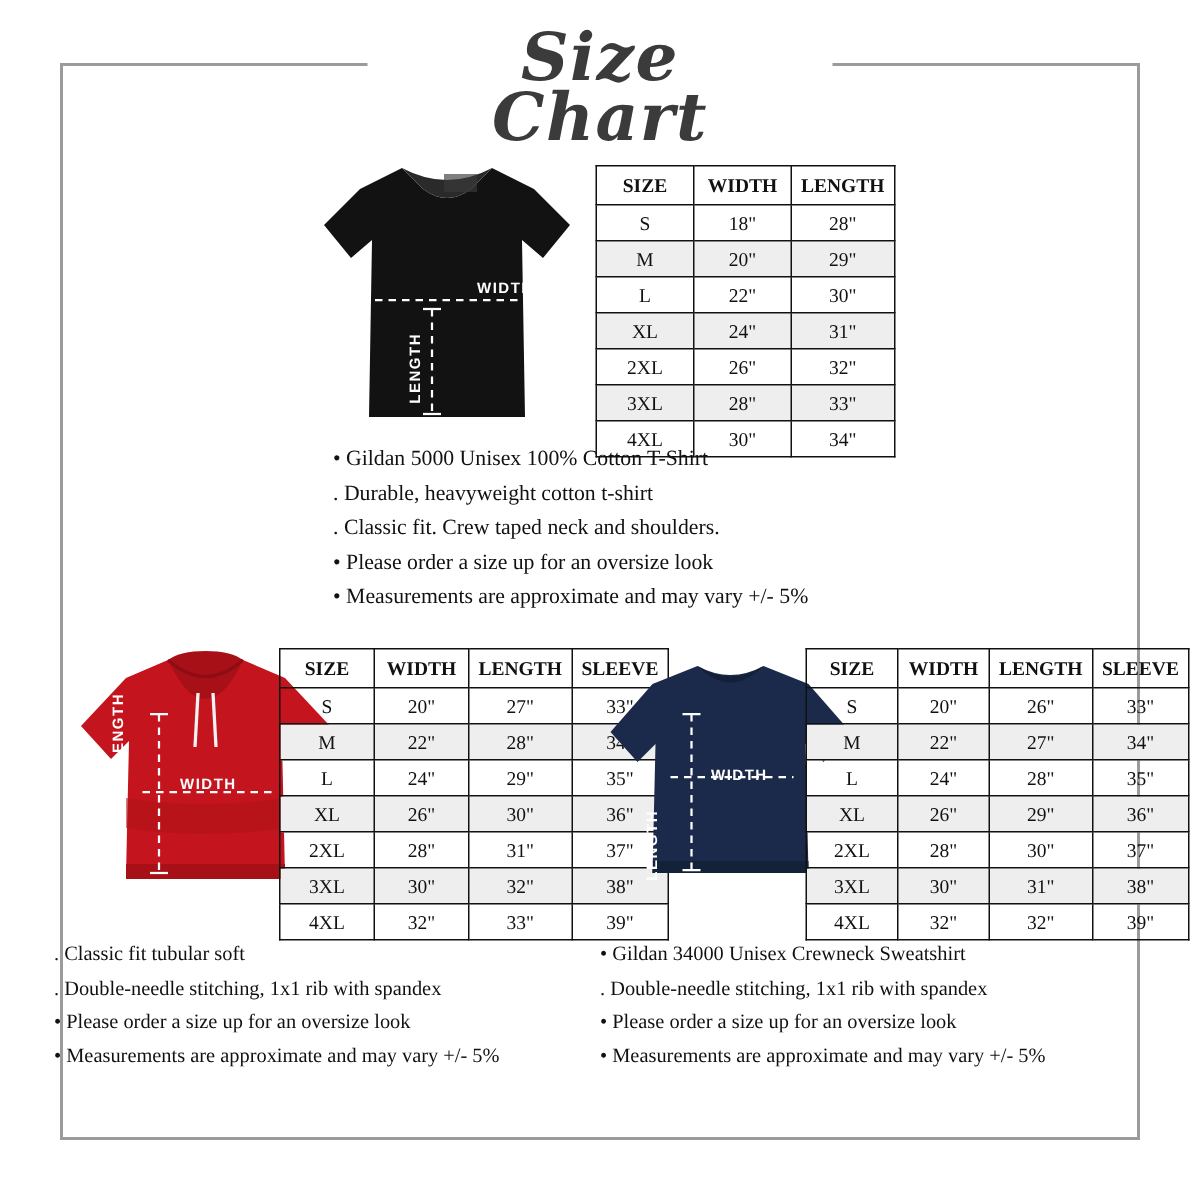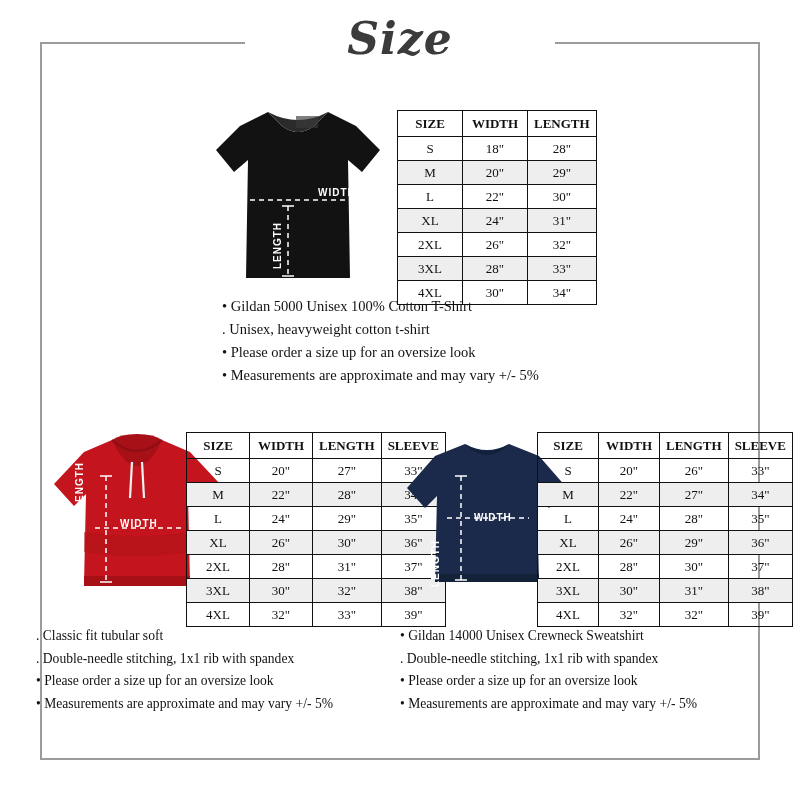--- a/index.html
+++ b/index.html
@@ -163,20 +163,21 @@
 <div class="page">
 
   <div class="frame-line frame-top"></div>
   <div class="frame-line frame-bottom"></div>
   <div class="frame-line frame-left"></div>
   <div class="frame-line frame-right"></div>
 
   <div class="title-mask"></div>
   <div class="title">
     <span>Size</span>
+    <span class="line2">Chart</span>
   </div>
 
   <svg class="garment tshirt-art" viewBox="0 0 175 180">
     <path d="M58 6 L30 20 L6 44 L24 66 L38 54 L36 172 L140 172 L138 54 L152 66 L170 44 L146 20 L118 6
              L104 20 Q88 32 72 20 Z" fill="#121212"></path>
     <path d="M58 6 L72 20 Q88 32 104 20 L118 6 Q88 22 58 6 Z" fill="#2a2a2a"></path>
     <rect x="86" y="10" width="22" height="12" fill="#3a3a3a" opacity="0.65"></rect>
     <line x1="40" y1="94" x2="136" y2="94" stroke="#ffffff" stroke-width="1.5" stroke-dasharray="5,4"></line>
     <line x1="78" y1="100" x2="78" y2="170" stroke="#ffffff" stroke-width="1.5" stroke-dasharray="5,4"></line>
     <line x1="72" y1="100" x2="84" y2="100" stroke="#ffffff" stroke-width="1.5"></line>
@@ -227,21 +228,22 @@
       <tr>
           <td>4XL</td>
           <td>30"</td>
           <td>34"</td>
         </tr>
     </tbody>
   </table>
 
   <div class="bullets tshirt-bullets">
     <div>• Gildan 5000 Unisex 100% Cotton T-Shirt</div>
-    <div>. Unisex, heavyweight cotton t-shirt</div>
+    <div>. Durable, heavyweight cotton t-shirt</div>
+    <div>. Classic fit. Crew taped neck and shoulders.</div>
     <div>• Please order a size up for an oversize look</div>
     <div>• Measurements are approximate and may vary +/- 5%</div>
   </div>
 
   <svg class="garment hoodie-art" viewBox="0 0 175 180">
     <path d="M62 8 Q87 26 112 8 L140 20 L170 52 L150 74 L138 62 L140 152 L34 152 L36 62 L24 74 L4 52 L34 20 Z" fill="#c4141d"></path>
     <path d="M62 8 Q70 2 87 2 Q104 2 112 8 Q100 34 87 34 Q74 34 62 8 Z" fill="#a81018"></path>
     <path d="M62 8 Q87 30 112 8" fill="none" stroke="#8e0d14" stroke-width="2"></path>
     <line x1="82" y1="30" x2="80" y2="66" stroke="#f2f2f2" stroke-width="2.2"></line>
     <line x1="92" y1="30" x2="94" y2="66" stroke="#f2f2f2" stroke-width="2.2"></line>
@@ -378,19 +380,19 @@
   </table>
 
   <div class="bullets small hoodie-bullets">
     <div>. Classic fit tubular soft</div>
     <div>. Double-needle stitching, 1x1 rib with spandex</div>
     <div>• Please order a size up for an oversize look</div>
     <div>• Measurements are approximate and may vary +/- 5%</div>
   </div>
 
   <div class="bullets small sweat-bullets">
-    <div>• Gildan 14000 Unisex Crewneck Sweatshirt</div>
+    <div>• Gildan 34000 Unisex Crewneck Sweatshirt</div>
     <div>. Double-needle stitching, 1x1 rib with spandex</div>
     <div>• Please order a size up for an oversize look</div>
     <div>• Measurements are approximate and may vary +/- 5%</div>
   </div>
 
 </div>
 
 </body></html>

